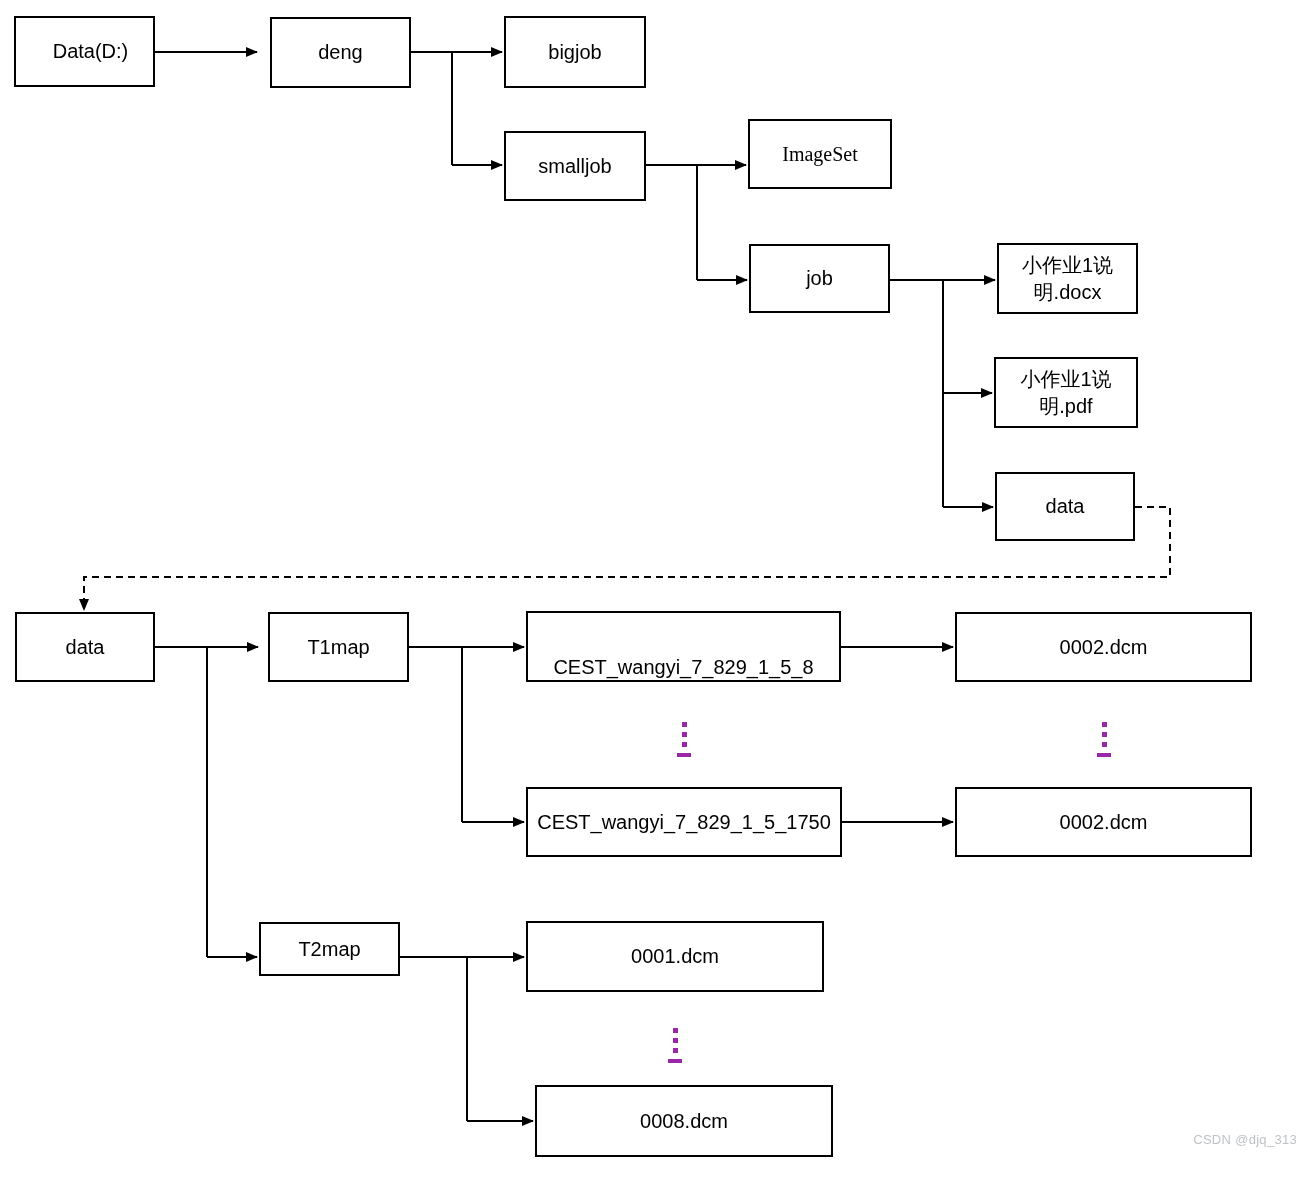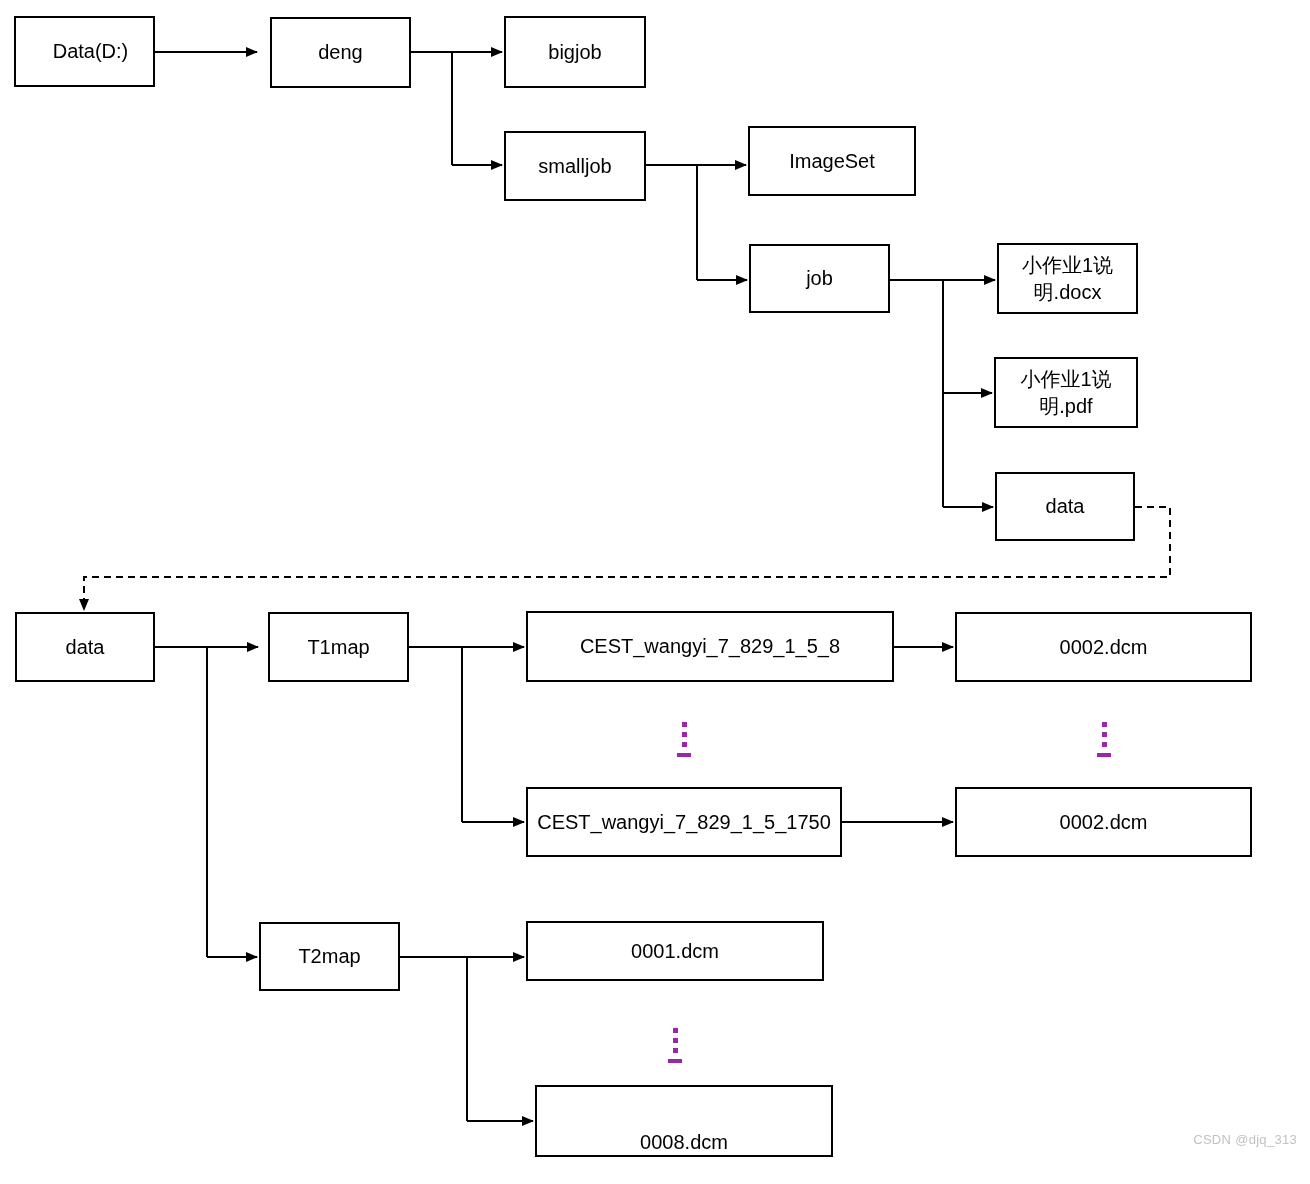--- a/index.html
+++ b/index.html
@@ -29,34 +29,34 @@
     color: #000000;
     font-size: 20px;
     line-height: 1.32;
   }
   .node .lbl { white-space: pre-line; }
   
   .n-drive          { left: 14px;  top: 16px;   width: 141px; height: 71px; padding-left: 12px; }
   .n-deng           { left: 270px; top: 17px;   width: 141px; height: 71px; }
   .n-bigjob         { left: 504px; top: 16px;   width: 142px; height: 72px; }
   .n-smalljob       { left: 504px; top: 131px;  width: 142px; height: 70px; }
-  .n-imageset       { left: 748px; top: 126px;  width: 168px; height: 70px; }
+  .n-imageset       { left: 748px; top: 119px;  width: 144px; height: 70px; font-family: Liberation Serif, serif; }
   .n-job            { left: 749px; top: 244px;  width: 141px; height: 69px; }
   .n-docx           { left: 997px; top: 243px;  width: 141px; height: 71px; }
   .n-pdf            { left: 994px; top: 357px;  width: 144px; height: 71px; }
   .n-data-job       { left: 995px; top: 472px;  width: 140px; height: 69px; }
   .n-data-root      { left: 15px;  top: 612px;  width: 140px; height: 70px; }
   .n-t1map          { left: 268px; top: 612px;  width: 141px; height: 70px; text-align: right; }
-  .n-cest-8         { left: 526px; top: 611px;  width: 368px; height: 71px; }
+  .n-cest-8         { left: 526px; top: 611px;  width: 315px; height: 71px; align-items: flex-end; }
   .n-dcm-0002-top   { left: 955px; top: 612px;  width: 297px; height: 70px; }
   .n-cest-1750      { left: 526px; top: 787px;  width: 316px; height: 70px; }
   .n-dcm-0002-bot   { left: 955px; top: 787px;  width: 297px; height: 70px; }
-  .n-t2map          { left: 259px; top: 922px;  width: 141px; height: 69px; }
-  .n-dcm-0001       { left: 526px; top: 921px;  width: 298px; height: 60px; }
-  .n-dcm-0008       { left: 535px; top: 1085px; width: 298px; height: 72px; align-items: flex-end; }
+  .n-t2map          { left: 259px; top: 922px;  width: 141px; height: 54px; }
+  .n-dcm-0001       { left: 526px; top: 921px;  width: 298px; height: 71px; }
+  .n-dcm-0008       { left: 535px; top: 1085px; width: 298px; height: 72px; }
 
   
   .vdots {
     position: absolute;
     width: 14px;
     display: flex;
     flex-direction: column;
     align-items: center;
   }
   .vdots .dot {

